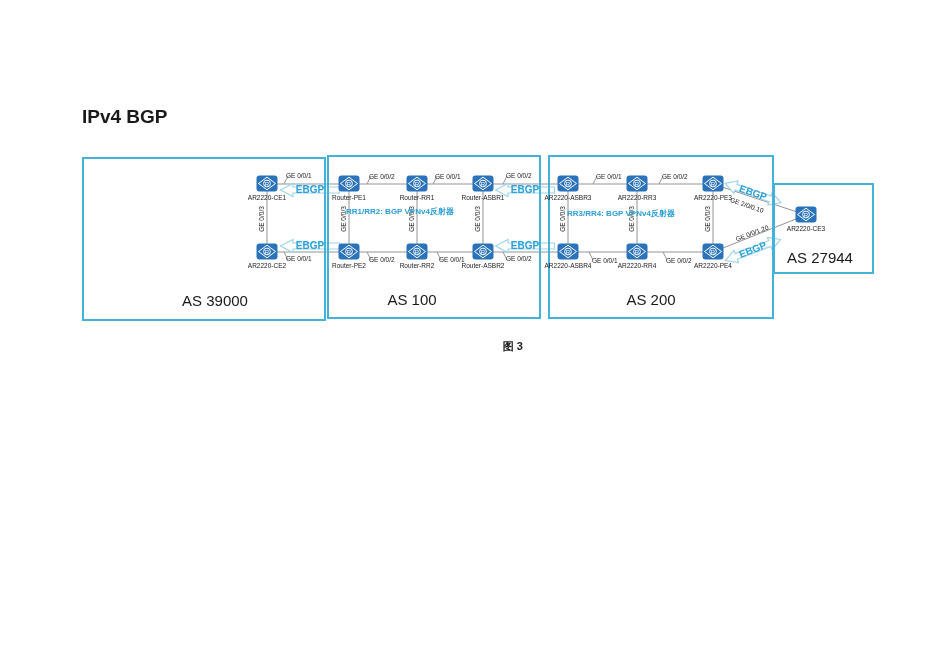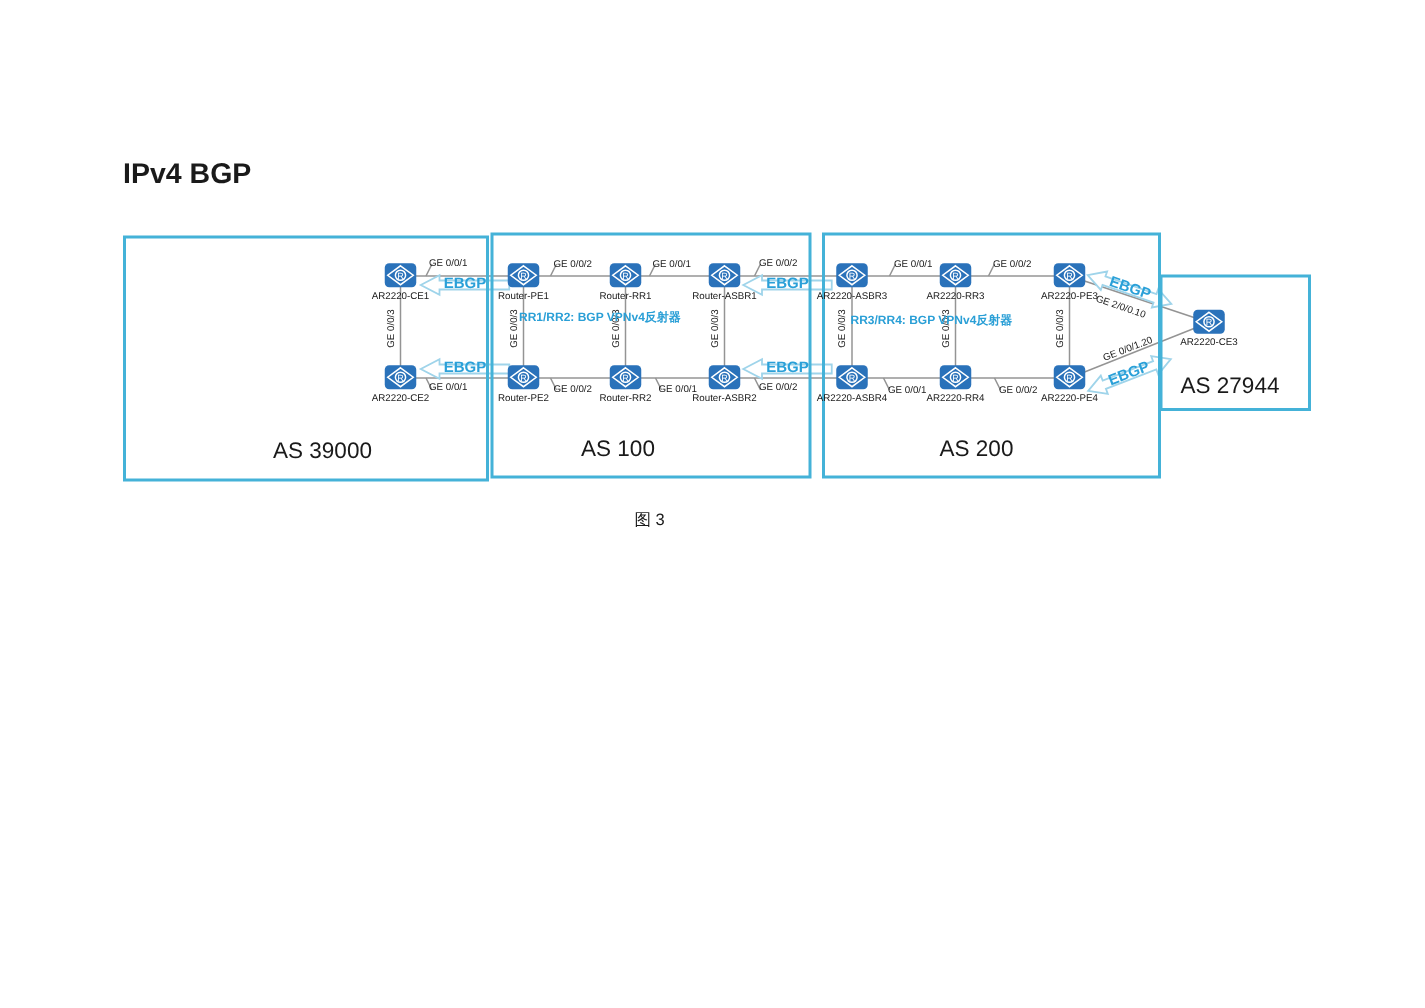--- a/index.html
+++ b/index.html
@@ -13,21 +13,21 @@
   }
   html,body{margin:0;padding:0;background:#fff;}
   body{
     width:950px;height:672px;position:relative;overflow:hidden;
     font-family:"Liberation Sans","DejaVu Sans",sans-serif;color:var(--text);
   }
   .abs{position:absolute;}
   .title{left:82px;top:106px;font-size:19px;font-weight:bold;letter-spacing:0px;}
   .asbox{border:2px solid var(--box-border);background:transparent;pointer-events:none;z-index:3;}
   .aslabel{font-size:15px;text-align:center;z-index:5;}
-  .caption{font-size:11px;text-align:left;z-index:5;}
+  .caption{font-size:11px;text-align:right;z-index:5;font-weight:bold;}
   .annotation{font-size:8px;font-weight:bold;color:var(--annotation-text);z-index:5;white-space:nowrap;}
   .wires{left:0;top:0;z-index:1;}
   .wires line{stroke:var(--wire);stroke-width:1;}
   .node{width:64px;display:flex;flex-direction:column;align-items:center;z-index:4;}
   .ricon rect{fill:var(--router-fill);}
   .nlabel{font-size:6.5px;margin-top:2px;white-space:nowrap;}
   .iflabel{font-size:6.5px;white-space:nowrap;z-index:5;}
   .vlabel{font-size:6.5px;white-space:nowrap;z-index:5;transform:translate(-50%,-50%) rotate(-90deg);}
   .dlabel{font-size:6.5px;white-space:nowrap;z-index:5;}
   .barrow{width:62px;height:16px;z-index:2;}

